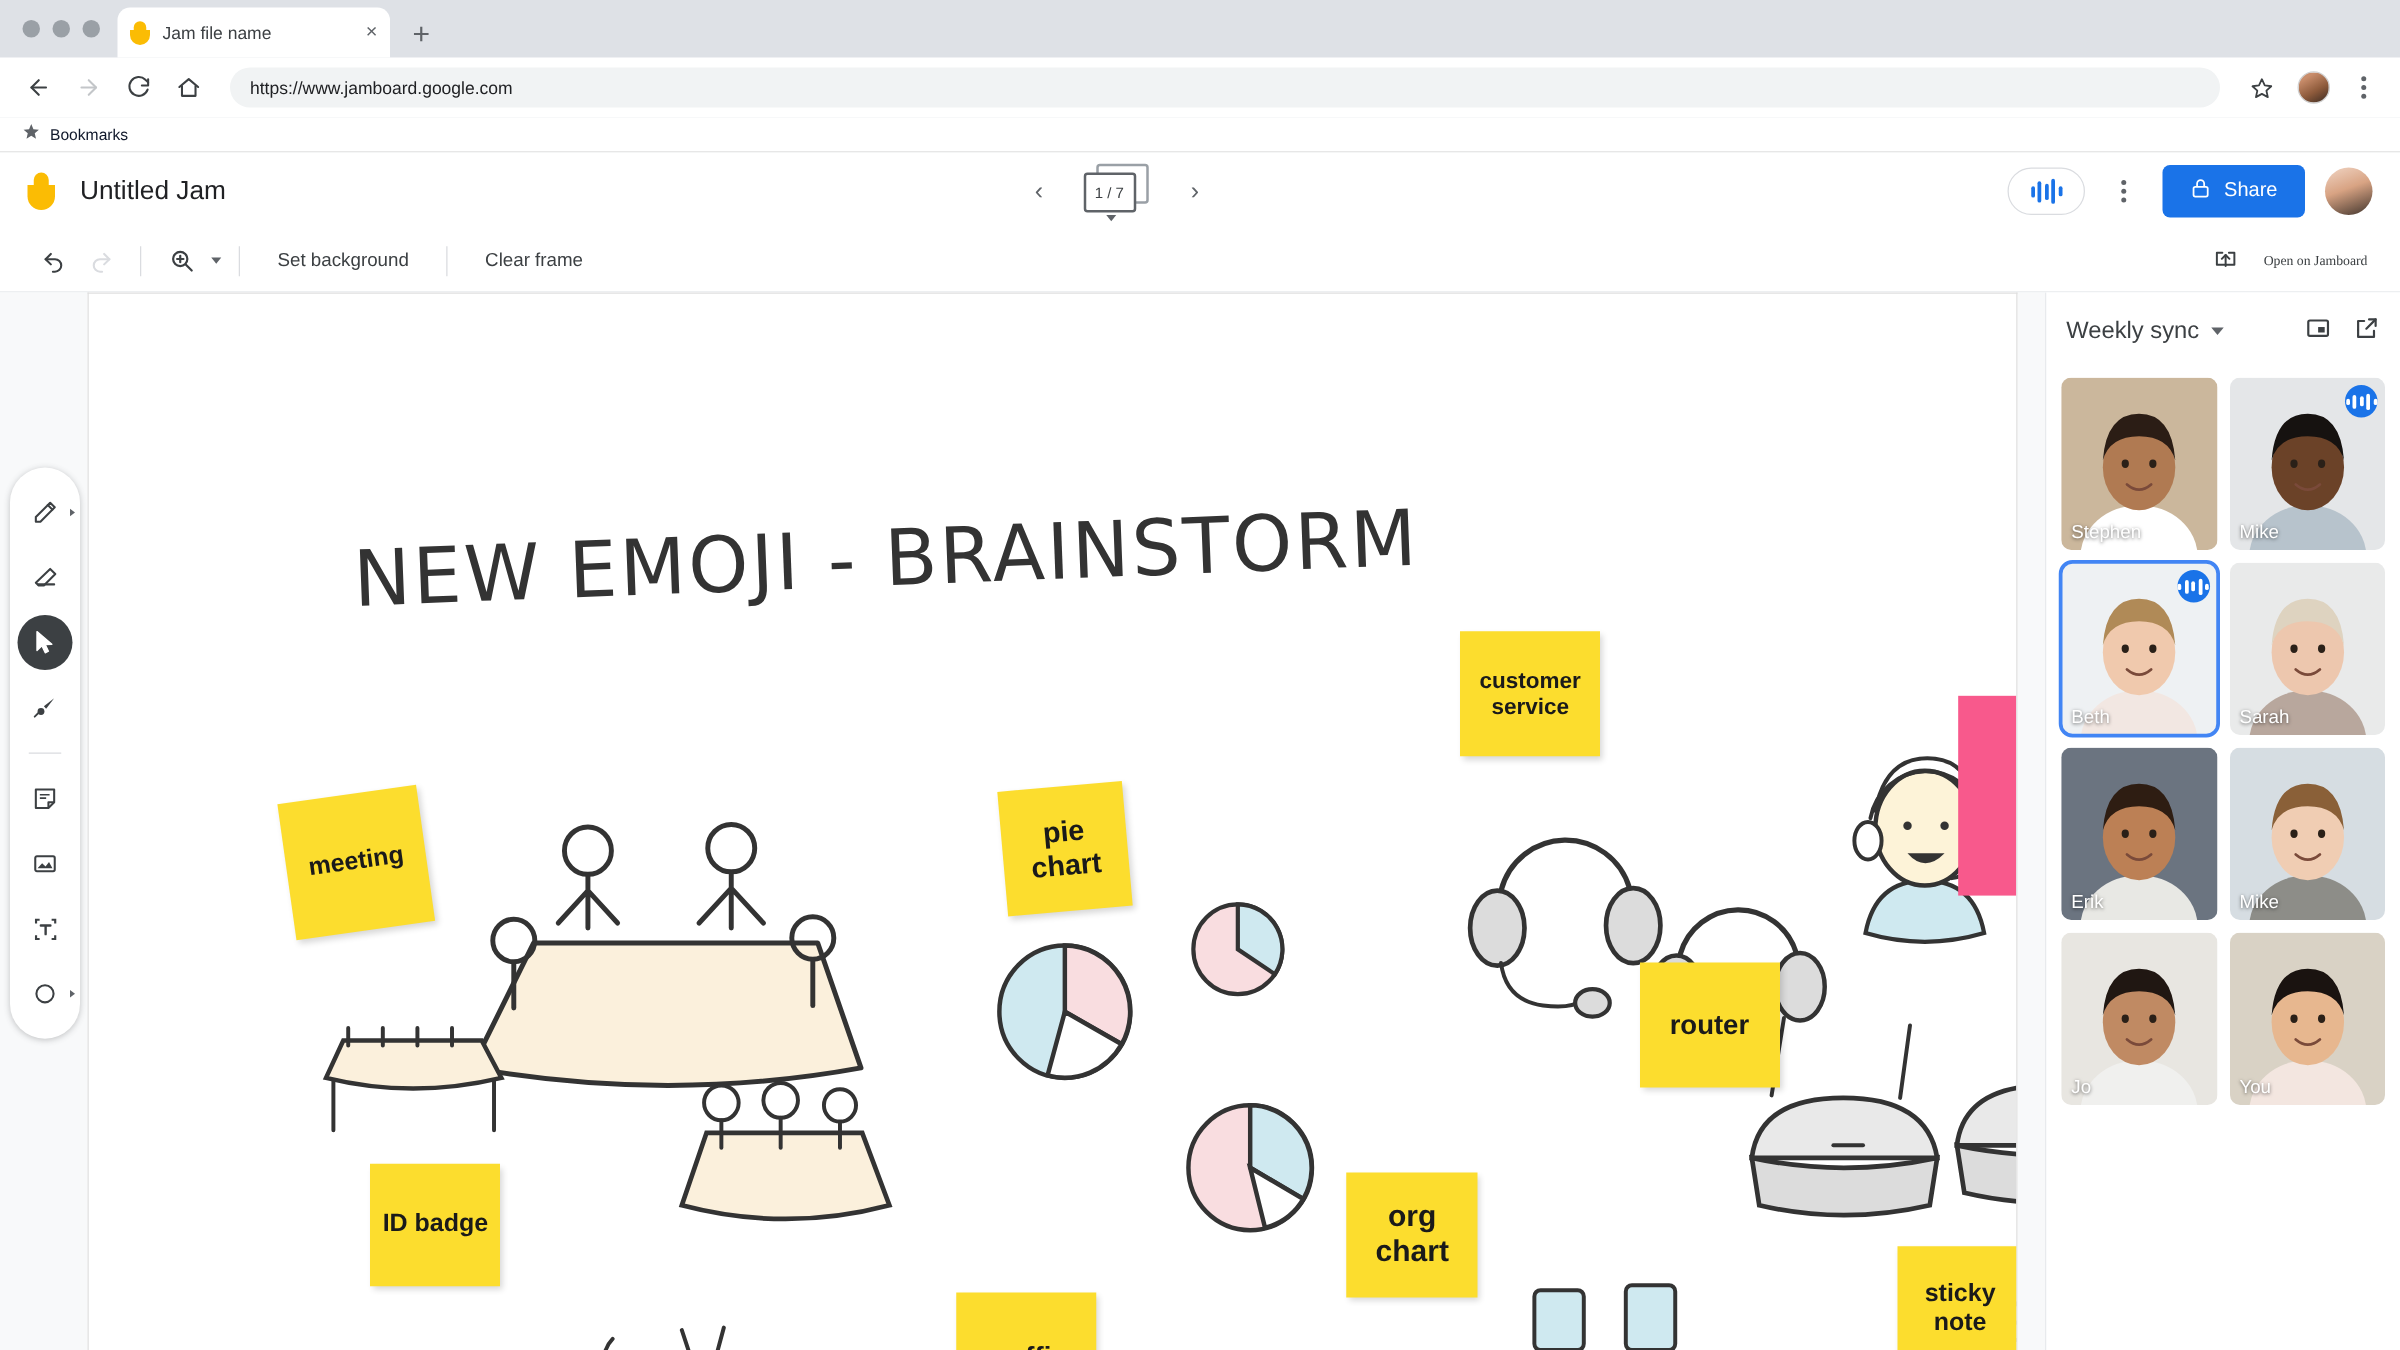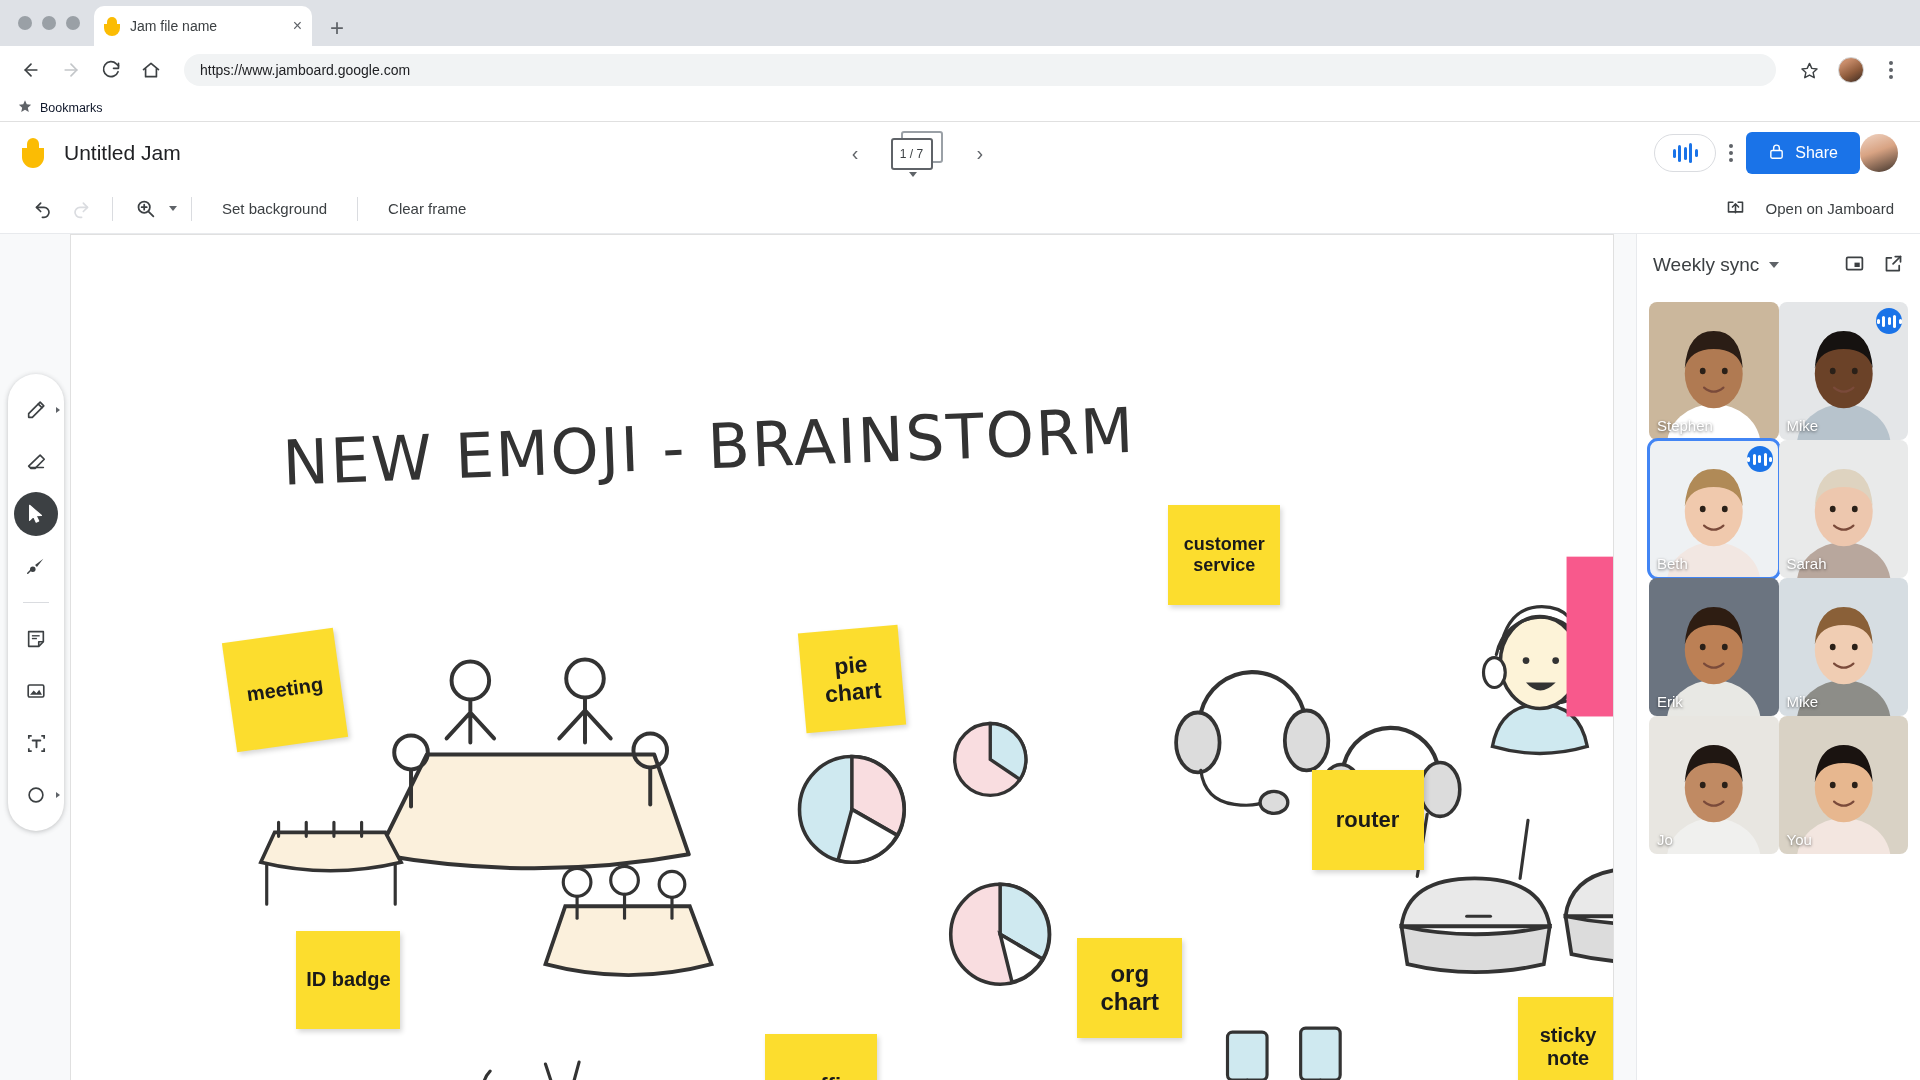--- a/index.html
+++ b/index.html
@@ -55,35 +55,35 @@
   .jam-logo { width: 22px; height: 30px; position: relative; flex: none; }
   .jam-logo::before { content:""; position:absolute; left:5px; top:0; width:12px; height:14px; background:#fbbc04; border-radius:6px 6px 0 0; }
   .jam-logo::after { content:""; position:absolute; left:0; top:10px; width:22px; height:20px; background:#fbbc04; border-radius:0 0 11px 11px; }
   .jam-title { font-size: 21px; color: #202124; margin-left: 20px; }
   .frame-nav { display: flex; align-items: center; gap: 26px; margin: 0 auto; }
   .chev { font-size: 20px; color: #5f6368; cursor: pointer; line-height: 1; padding: 6px; }
   .frame-stack { position: relative; width: 54px; height: 44px; cursor: pointer; text-align: right; }
   .frame-stack .back-card { position: absolute; left: 10px; top: 0; width: 42px; height: 32px; border: 2px solid #9aa0a6; border-radius: 3px; }
   .frame-stack .front-card { position: absolute; left: 0; top: 7px; width: 42px; height: 32px; border: 2.5px solid #5f6368; border-radius: 3px; background: #fff; display: flex; align-items: center; justify-content: center; font-size: 12px; color: #3c4043; }
   .frame-caret { position: absolute; left: 18px; top: 41px; width: 0; height: 0; border-left: 4px solid transparent; border-right: 4px solid transparent; border-top: 5px solid #5f6368; }
-  .header-right { display: flex; align-items: center; }
+  .header-right { display: flex; align-items: center; gap: 16px; }
   .audio-pill { width: 62px; height: 38px; border: 1px solid #dadce0; border-radius: 19px; display: flex; align-items: center; justify-content: center; cursor: pointer; }
   .kebab { width: 30px; height: 30px; display: flex; flex-direction: column; align-items: center; justify-content: center; gap: 3px; cursor: pointer; }
   .kebab i { width: 4px; height: 4px; border-radius: 50%; background: #5f6368; display: block; }
   .share-btn { height: 42px; background: #1a73e8; border-radius: 6px; display: flex; align-items: center; gap: 10px; padding: 0 22px; cursor: pointer; }
   .share-btn span { color: #fff; font-size: 16px; }
   .avatar-hdr { width: 38px; height: 38px; border-radius: 50%; background: linear-gradient(160deg,#f1d5c4 0%,#d8a383 45%,#40342c 100%); cursor: pointer; }
 
   
   .jam-toolbar { height: 50px; background: #fff; display: flex; align-items: center; padding: 0 26px; border-bottom: 1px solid #e8eaed; }
   .tb-icon { width: 36px; height: 36px; display: flex; align-items: center; justify-content: center; cursor: pointer; }
   .tb-sep { width: 1px; height: 24px; background: #dadce0; margin: 0 14px; }
   .tb-text { font-size: 15px; color: #3c4043; padding: 0 16px; cursor: pointer; }
   .tb-caret { width: 0; height: 0; border-left: 4px solid transparent; border-right: 4px solid transparent; border-top: 5px solid #5f6368; margin-left: 6px; }
-  .open-jam { margin-left: auto; display: flex; align-items: center; gap: 20px; cursor: pointer; font-size: 15px; color: #3c4043; }
+  .open-jam { margin-left: auto; display: flex; align-items: center; gap: 20px; cursor: pointer; font-size: 11px; color: #3c4043; font-family: Liberation Serif, serif; }
 
   
   .main { position: relative; width: 1920px; height: 920px; background: #f8f9fa; display: flex; }
   .canvas-wrap { position: relative; flex: 1; }
   .canvas {
     position: absolute; left: 70px; top: 0px; right: 22px; bottom: 0;
     background: #fff; border: 1px solid #e0e0e0; border-bottom: none;
     overflow: hidden;
   }
 
@@ -104,21 +104,21 @@
     display: flex; align-items: center; justify-content: center; text-align: center;
     font-weight: bold; color: #1a1a1a; line-height: 1.18; padding: 6px;
   }
 
   
   .meet-panel { width: 284px; background: #fff; display: flex; flex-direction: column; border-left: 1px solid #e8eaed; }
   .meet-head { height: 62px; display: flex; align-items: center; padding: 0 16px; gap: 10px; }
   .meet-title { font-size: 19px; color: #3c4043; }
   .meet-caret { width: 0; height: 0; border-left: 5px solid transparent; border-right: 5px solid transparent; border-top: 6px solid #5f6368; cursor: pointer; }
   .meet-head-icons { margin-left: auto; display: flex; gap: 18px; }
-  .tile-grid { padding: 6px 12px; display: grid; grid-template-columns: 1fr 1fr; gap: 0; }
+  .tile-grid { padding: 6px 12px; display: grid; grid-template-columns: 1fr 1fr; gap: 10px; }
   .tile { position: relative; height: 138px; border-radius: 8px; overflow: hidden; cursor: pointer; }
   .tile.selected { outline: 3px solid #4285f4; outline-offset: -1px; border-radius: 9px; }
   .tile-name { position: absolute; left: 8px; bottom: 6px; color: #fff; font-size: 15px; text-shadow: 0 1px 3px rgba(0,0,0,.6); }
   .speak-badge { position: absolute; right: 6px; top: 6px; width: 26px; height: 26px; border-radius: 50%; background: #1a73e8; display: flex; align-items: center; justify-content: center; }
   .meet-controls { margin-top: auto; height: 86px; display: flex; align-items: center; justify-content: center; gap: 14px; }
 
   .wave { display: flex; align-items: center; gap: 2.5px; }
   .wave i { display: block; width: 3px; background: #1a73e8; border-radius: 2px; }
   .wave.white i { background: #fff; }
 </style>

